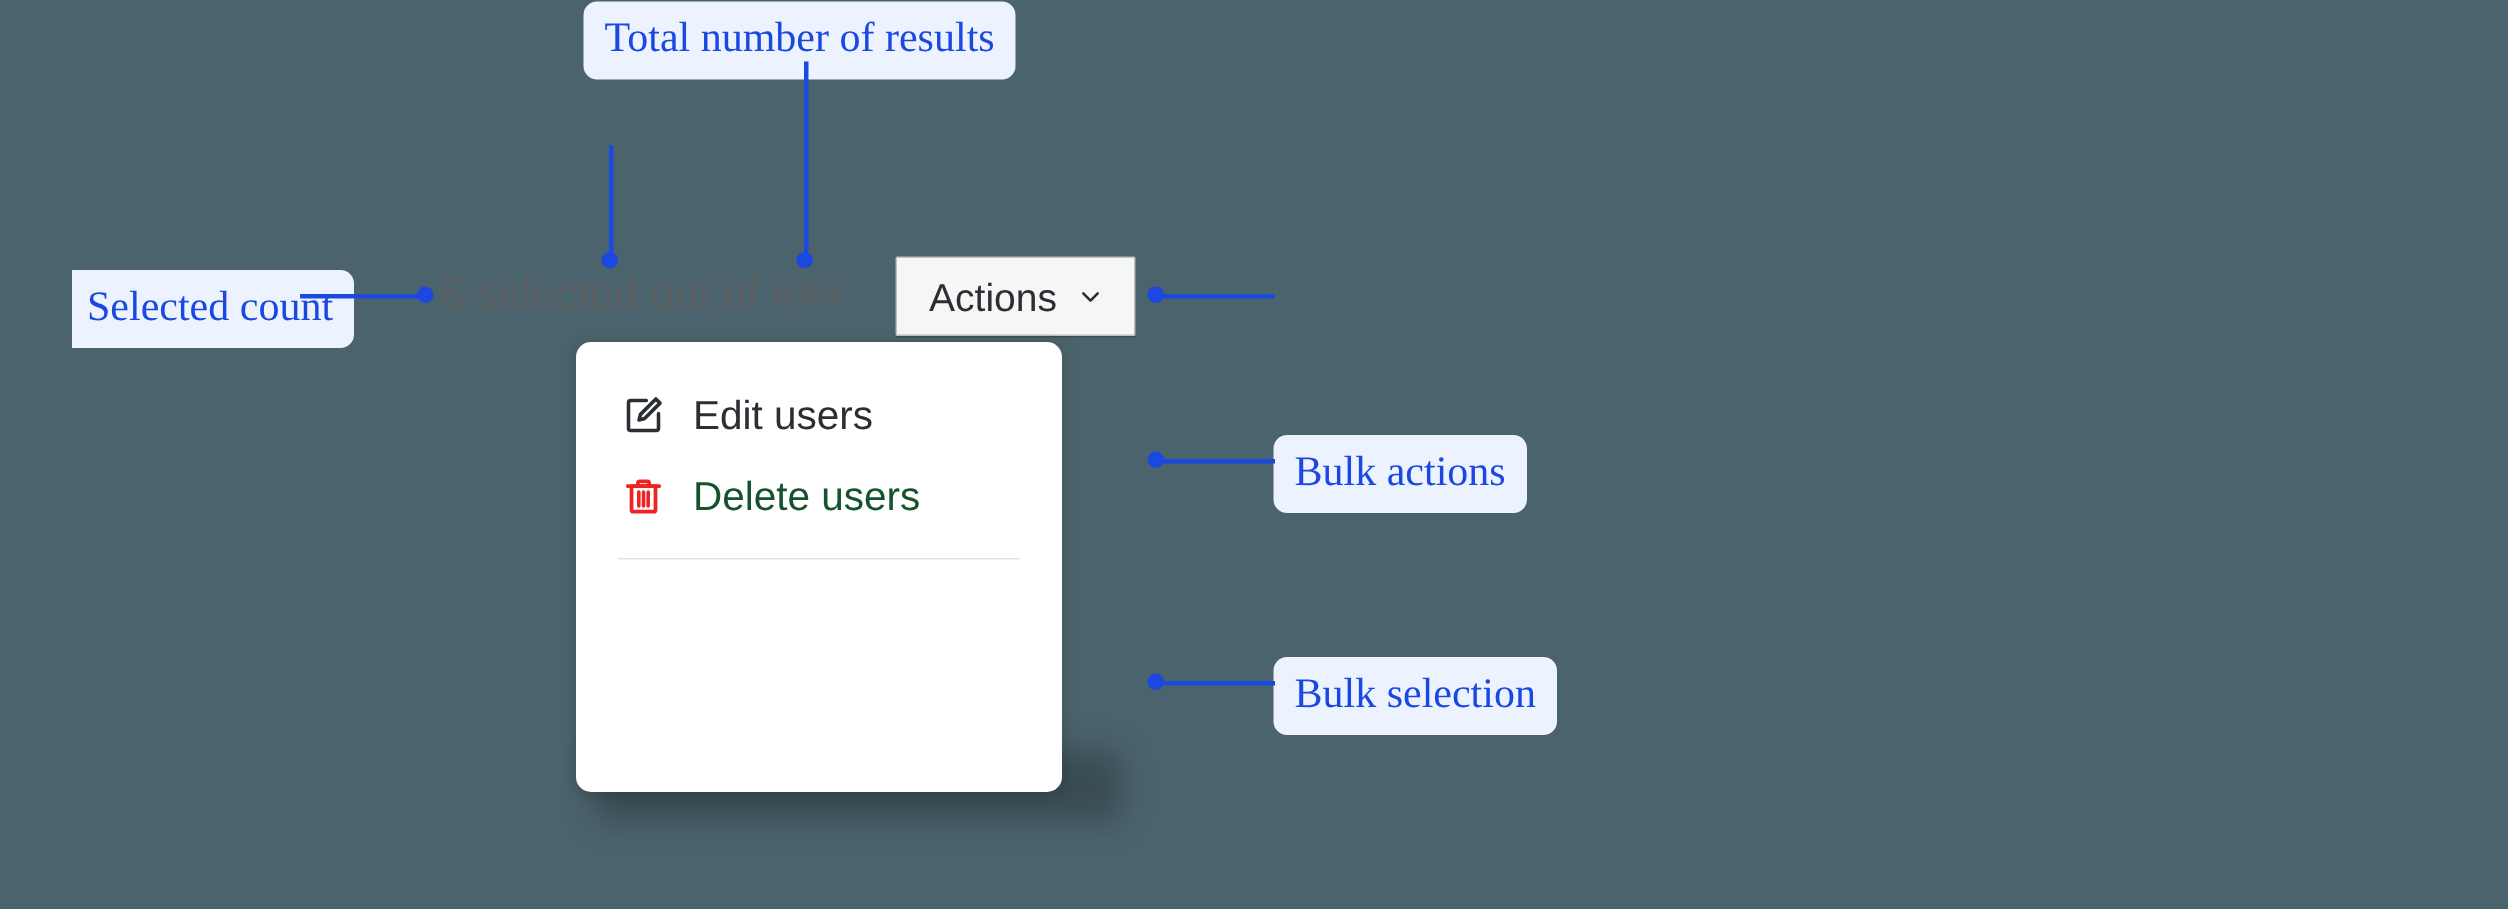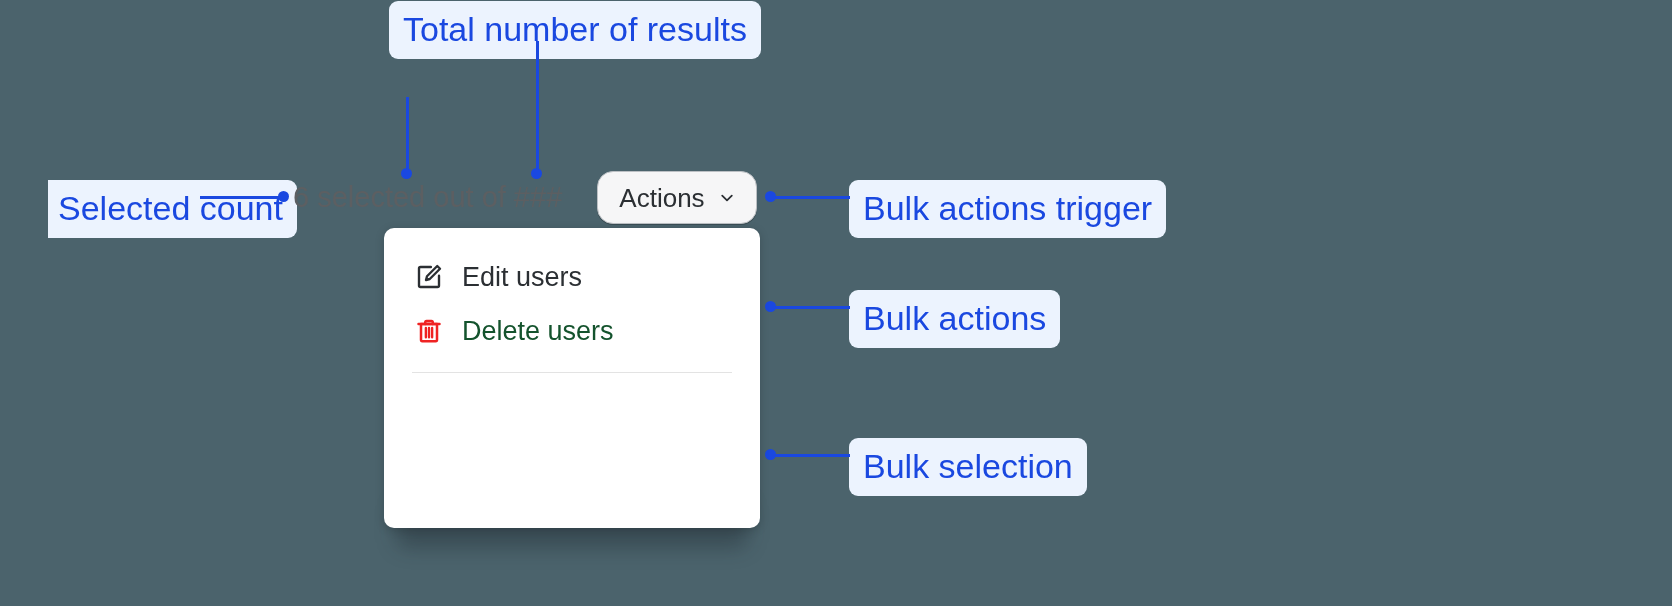--- a/index.html
+++ b/index.html
@@ -18,27 +18,28 @@
   #stage {
     position: absolute;
     inset: 0;
   }
 
   
   .chip {
     position: absolute;
     background: #ecf3fe;
     color: #1a48e0;
-    font-size: 34px;
+    font-size: 28px;
     line-height: 1;
     font-weight: 400;
     border-radius: 9px;
     padding: 11px 14px 13px 14px;
     white-space: nowrap;
     box-sizing: border-box;
+    font-family: Liberation Serif, serif;
   }
   .chip.flat-left {
     border-top-left-radius: 0;
     border-bottom-left-radius: 0;
     padding-left: 10px;
   }
 
   
   .lead-v {
     position: absolute;
@@ -68,21 +69,21 @@
   }
 
   .actions-button {
     position: absolute;
     left: 597px;
     top: 171px;
     width: 160px;
     height: 53px;
     background: #f6f6f7;
     border: 1px solid #bcc0c4;
-    border-radius: 16px;
+    border-radius: 1px;
     box-shadow: 0 1px 0 rgba(0,0,0,0.22);
     display: flex;
     align-items: center;
     justify-content: center;
     gap: 14px;
     box-sizing: border-box;
     cursor: pointer;
   }
   .actions-button .label {
     color: #2b2f33;
@@ -103,21 +104,21 @@
     height: 48px;
     border-radius: 12px;
     background: rgba(18, 22, 30, 0.30);
     filter: blur(10px);
   }
 
   .menu {
     position: absolute;
     left: 384px;
     top: 228px;
-    width: 376px;
+    width: 324px;
     height: 300px;
     background: #ffffff;
     border-radius: 10px;
     box-shadow: 0 2px 10px rgba(0,0,0,0.18);
     box-sizing: border-box;
     padding: 22px 0 20px 0;
   }
 
   .menu-item {
     display: flex;
@@ -154,21 +155,20 @@
 </head>
 <body>
 
 <div id="stage">
 
   <div class="chip" style="left:389px; top:1px;">Total number of results</div>
 
 
   <div class="chip flat-left" style="left:0px; top:180px;margin-left:48px;">Selected count</div>
 
-  <div class="chip" style="left:849px; top:180px;">Bulk actions trigger</div>
 
   <div class="chip" style="left:849px; top:438px;">Bulk selection</div>
 
   <div class="chip" style="left:849px; top:290px;">Bulk actions</div>
 
   <div class="lead-v" style="left:536px; top:41px; height:131px;"></div>
   <div class="dot" style="left:531px; top:168px;"></div>
 
   <div class="lead-v" style="left:406px; top:97px; height:75px;"></div>
   <div class="dot" style="left:401px; top:168px;"></div>

